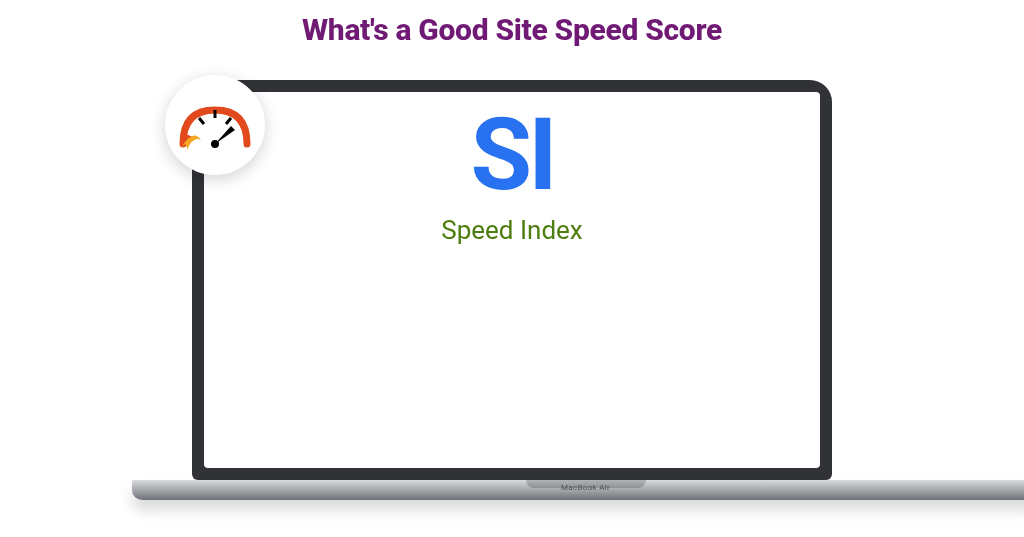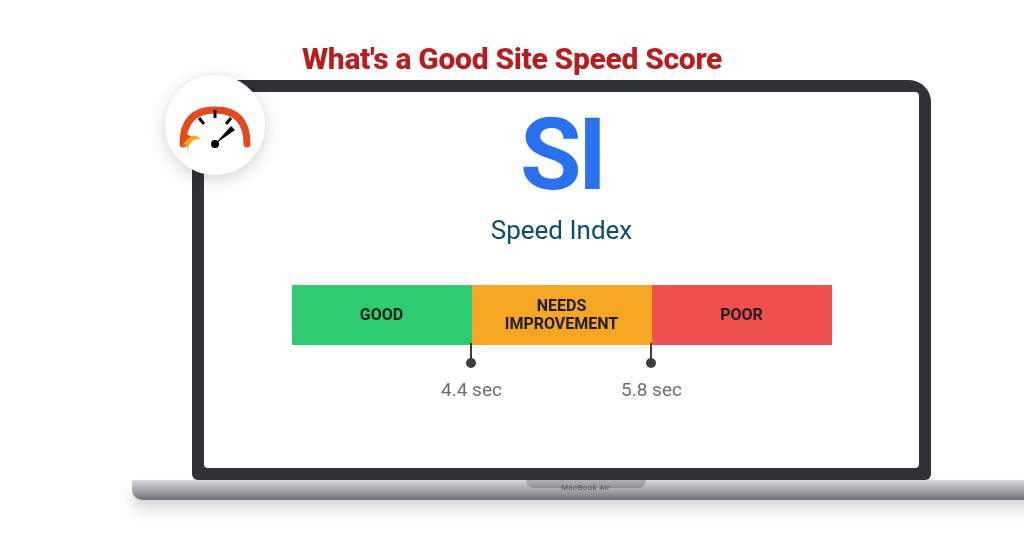--- a/index.html
+++ b/index.html
@@ -8,33 +8,33 @@
       height: 537px;
       background: #ffffff;
       font-family: -apple-system, BlinkMacSystemFont, "Segoe UI", Roboto, Arial, sans-serif;
       position: relative;
       overflow: hidden;
     }
     .page-title {
       text-align: center;
       font-size: 30px;
       font-weight: 800;
-      color: #b91c1c;
-      padding-top: 41px;
+      color: #701a75;
+      padding-top: 12px;
       letter-spacing: -0.3px;
     }
     .laptop-wrap {
       position: absolute;
       left: 50%;
       top: 80px;
       transform: translateX(-50%);
       width: 640px;
     }
     .laptop-screen {
-      width: 739px;
+      width: 640px;
       height: 400px;
       background: #303236;
       border-radius: 22px 22px 6px 6px;
       padding: 12px;
       box-shadow: 0 2px 0 rgba(0,0,0,0.05);
     }
     .screen-inner {
       width: 100%;
       height: 100%;
       background: #fff;
@@ -47,21 +47,21 @@
     }
     .si-short {
       font-size: 100px;
       font-weight: 700;
       color: #2871f0;
       line-height: 0.85;
       letter-spacing: -4px;
     }
     .si-label {
       font-size: 26px;
-      color: #0c4a6e;
+      color: #4d7c0f;
       margin-top: 18px;
       font-weight: 400;
     }
     .scale {
       margin-top: 40px;
       width: 540px;
       display: flex;
       position: relative;
     }
     .seg {
@@ -168,34 +168,18 @@
     <path d="M 0 40 Q 8 30 16 40 Q 10 38 4 46 Q 4 36 0 40" fill="#e24a1e"></path>
     <path d="M 2 48 Q 14 28 22 40 Q 14 36 8 50 Q 8 40 2 48" fill="#f5a623"></path>
   </svg>
 </div>
 
 <div class="laptop-wrap">
   <div class="laptop-screen">
     <div class="screen-inner">
       <div class="si-short">SI</div>
       <div class="si-label">Speed Index</div>
-      <div class="scale">
-        <div class="seg seg-good">GOOD</div>
-        <div class="seg seg-mid">NEEDS
-IMPROVEMENT</div>
-        <div class="seg seg-poor">POOR</div>
-        <div class="marker marker-a">
-          <div class="marker-stem"></div>
-          <div class="marker-dot"></div>
-          <div class="marker-label">4.4 sec</div>
-        </div>
-        <div class="marker marker-b">
-          <div class="marker-stem"></div>
-          <div class="marker-dot"></div>
-          <div class="marker-label">5.8 sec</div>
-        </div>
-      </div>
     </div>
   </div>
   <div class="laptop-base">
     <span class="brand">MacBook Air</span>
   </div>
 </div>
 
 </body></html>

